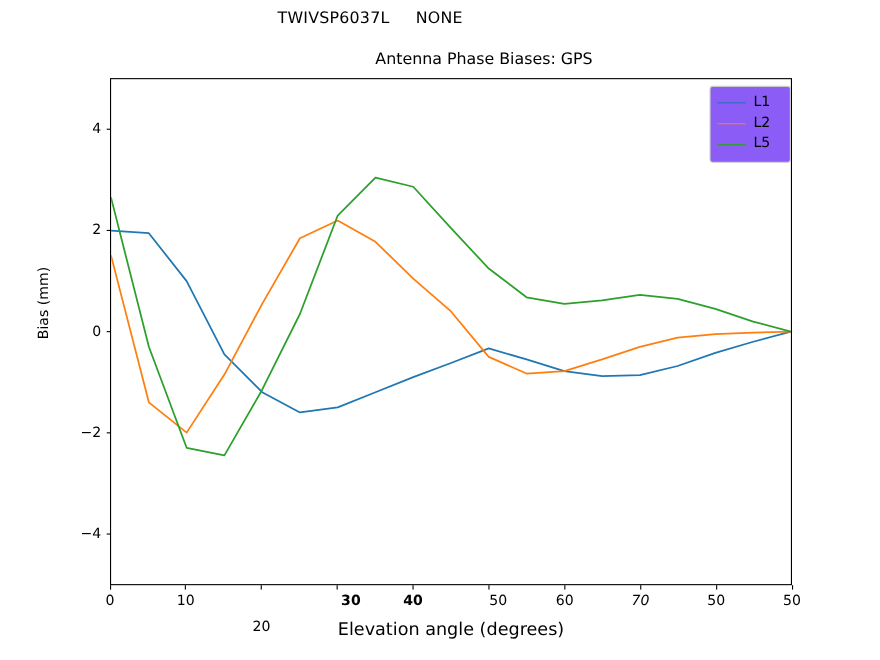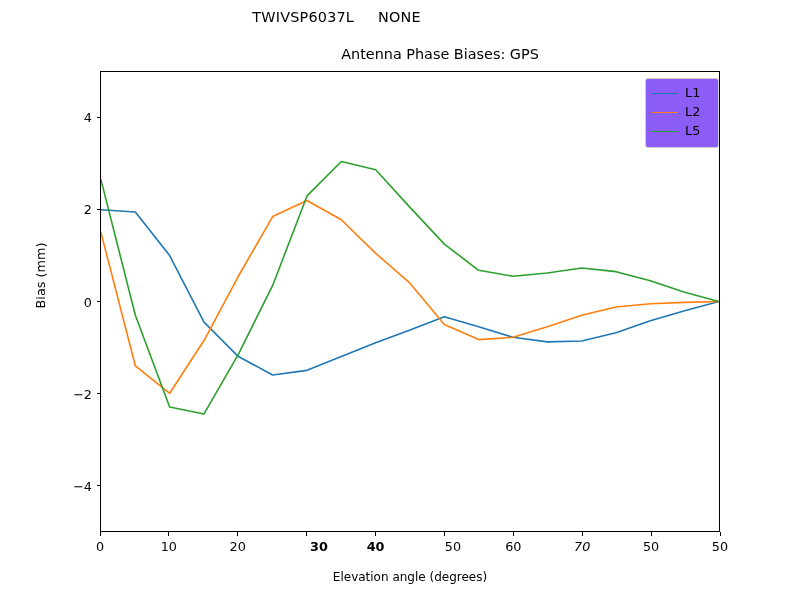--- a/index.html
+++ b/index.html
@@ -58,22 +58,21 @@
     width: 100%;
     height: 100%;
     display: block;
   }
   .xlabel {
     position: absolute;
     left: 100px;
     top: 562px;
     width: 620px;
     text-align: center;
-    font-size: 12px;
-    margin-top: 8px;
+    font-size: 16px;
   }
   .ylabel {
     position: absolute;
     left: -60px;
     top: 268px;
     width: 200px;
     text-align: center;
     font-size: 12.8px;
     transform: rotate(-90deg);
     transform-origin: center center;
@@ -155,21 +154,21 @@
         <polyline points="0.00,108.33 34.44,244.33 68.89,336.53 103.33,343.44 137.78,283.51 172.22,214.37 206.67,124.47 241.11,89.89 275.56,98.19 310.00,136.00 344.44,172.88 378.89,199.15 413.33,205.15 447.78,201.92 482.22,196.85 516.67,200.53 551.11,209.75 585.56,221.28 620.00,230.50" fill="none" stroke="#2ca02c" stroke-width="1.6" stroke-linejoin="round" stroke-linecap="round" vector-effect="non-scaling-stroke"></polyline>
       </svg>
   </div>
 
   <div id="ticks-x">
       <div class="tick-mark x" style="left: 99.5px;"></div>
       <div class="tick-label-x" style="left: 100px;">0</div>
       <div class="tick-mark x" style="left: 168.389px;"></div>
       <div class="tick-label-x" style="left: 168.889px;">10</div>
       <div class="tick-mark x" style="left: 237.278px;"></div>
-      <div class="tick-label-x" style="left: 237.778px;">20</div>
+      <div class="tick-label-x" style="left: 237.778px; margin-top: 24px;">20</div>
       <div class="tick-mark x" style="left: 306.167px;"></div>
       <div class="tick-label-x" style="left: 319px; font-weight: bold;">30</div>
       <div class="tick-mark x" style="left: 375.056px;"></div>
       <div class="tick-label-x" style="left: 375.556px; font-weight: bold;">40</div>
       <div class="tick-mark x" style="left: 443.944px;"></div>
       <div class="tick-label-x" style="left: 453px;">50</div>
       <div class="tick-mark x" style="left: 512.833px;"></div>
       <div class="tick-label-x" style="left: 513.333px;">60</div>
       <div class="tick-mark x" style="left: 581.722px;"></div>
       <div class="tick-label-x" style="left: 582.222px; font-style: italic;">70</div>

